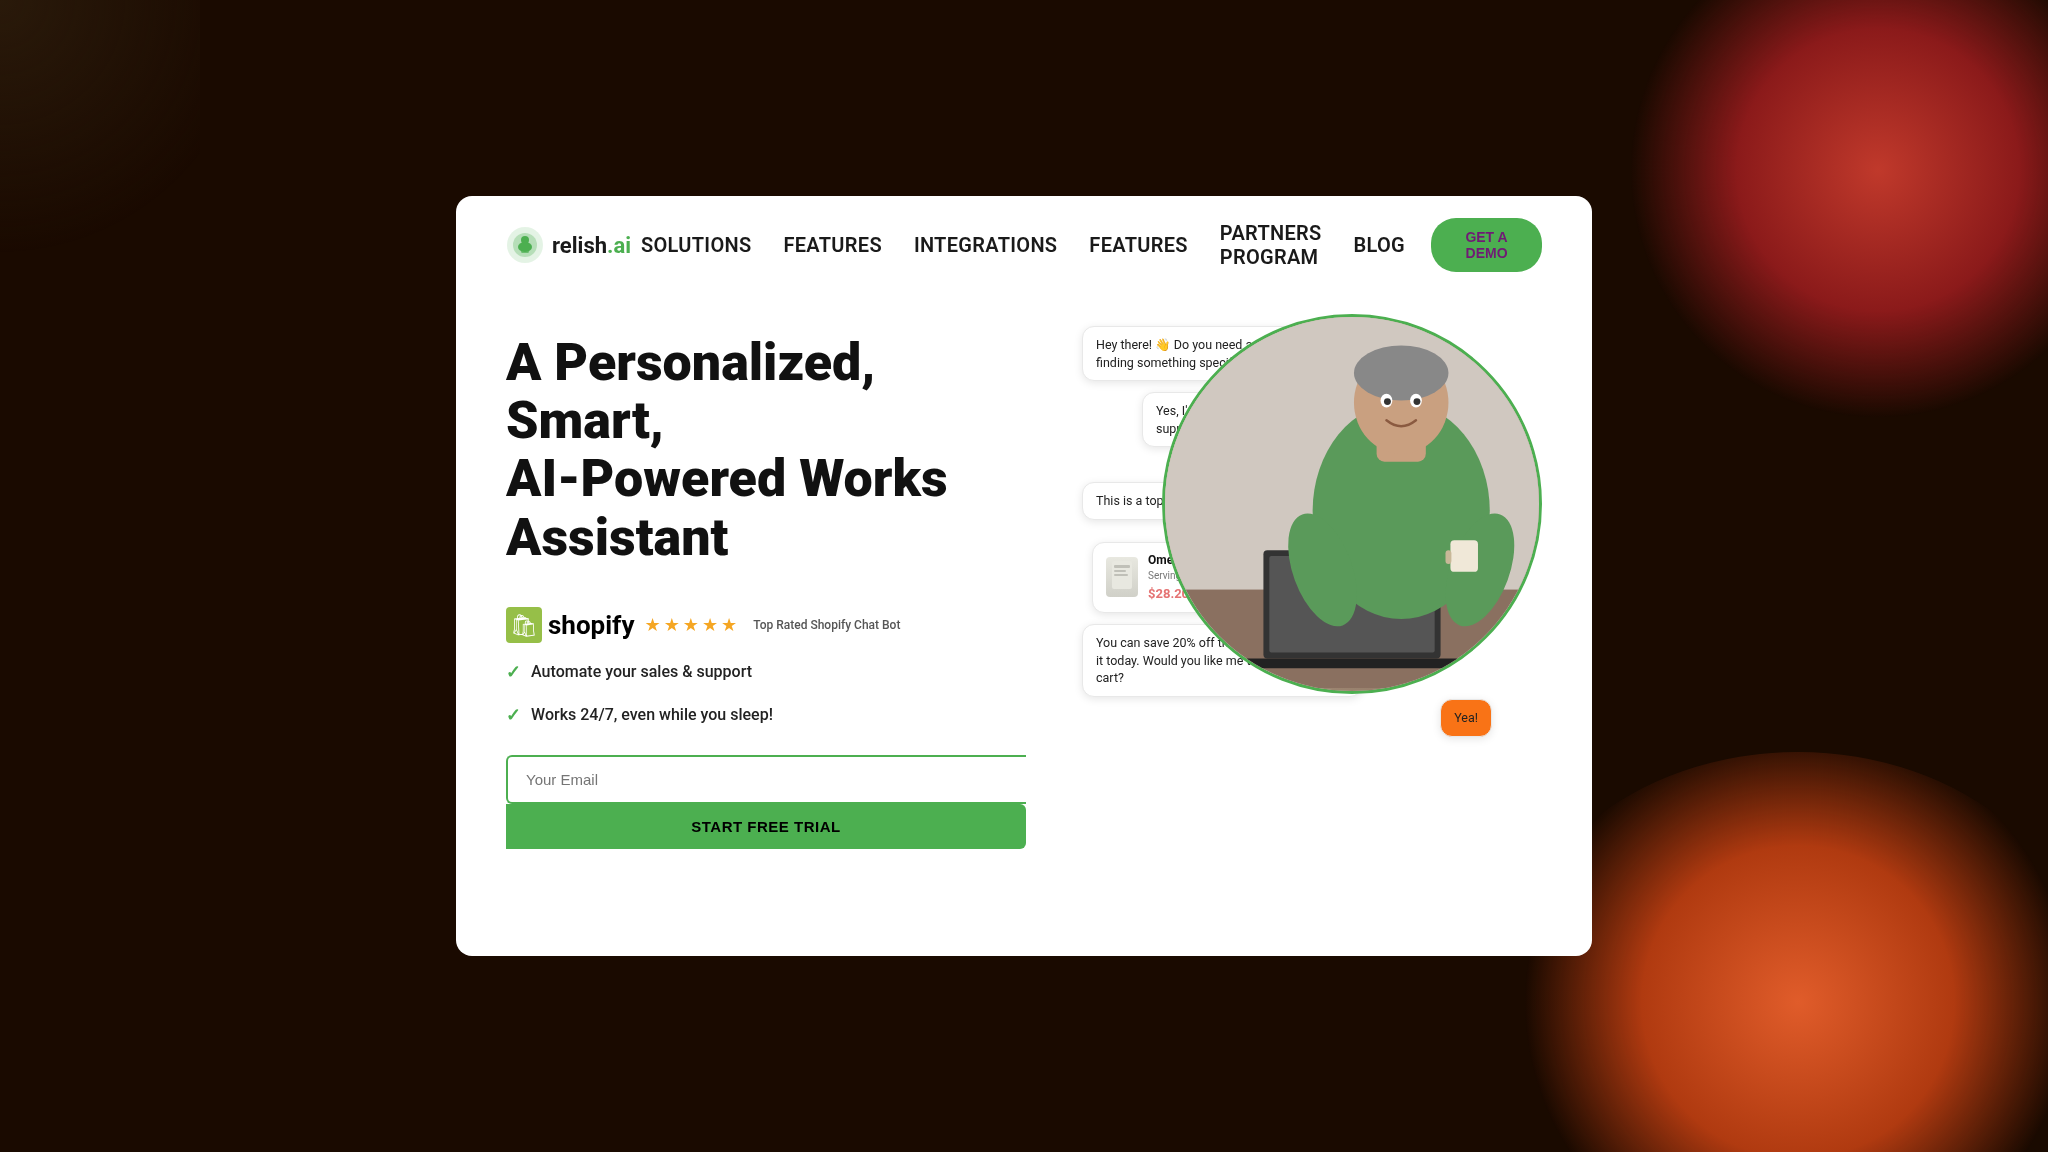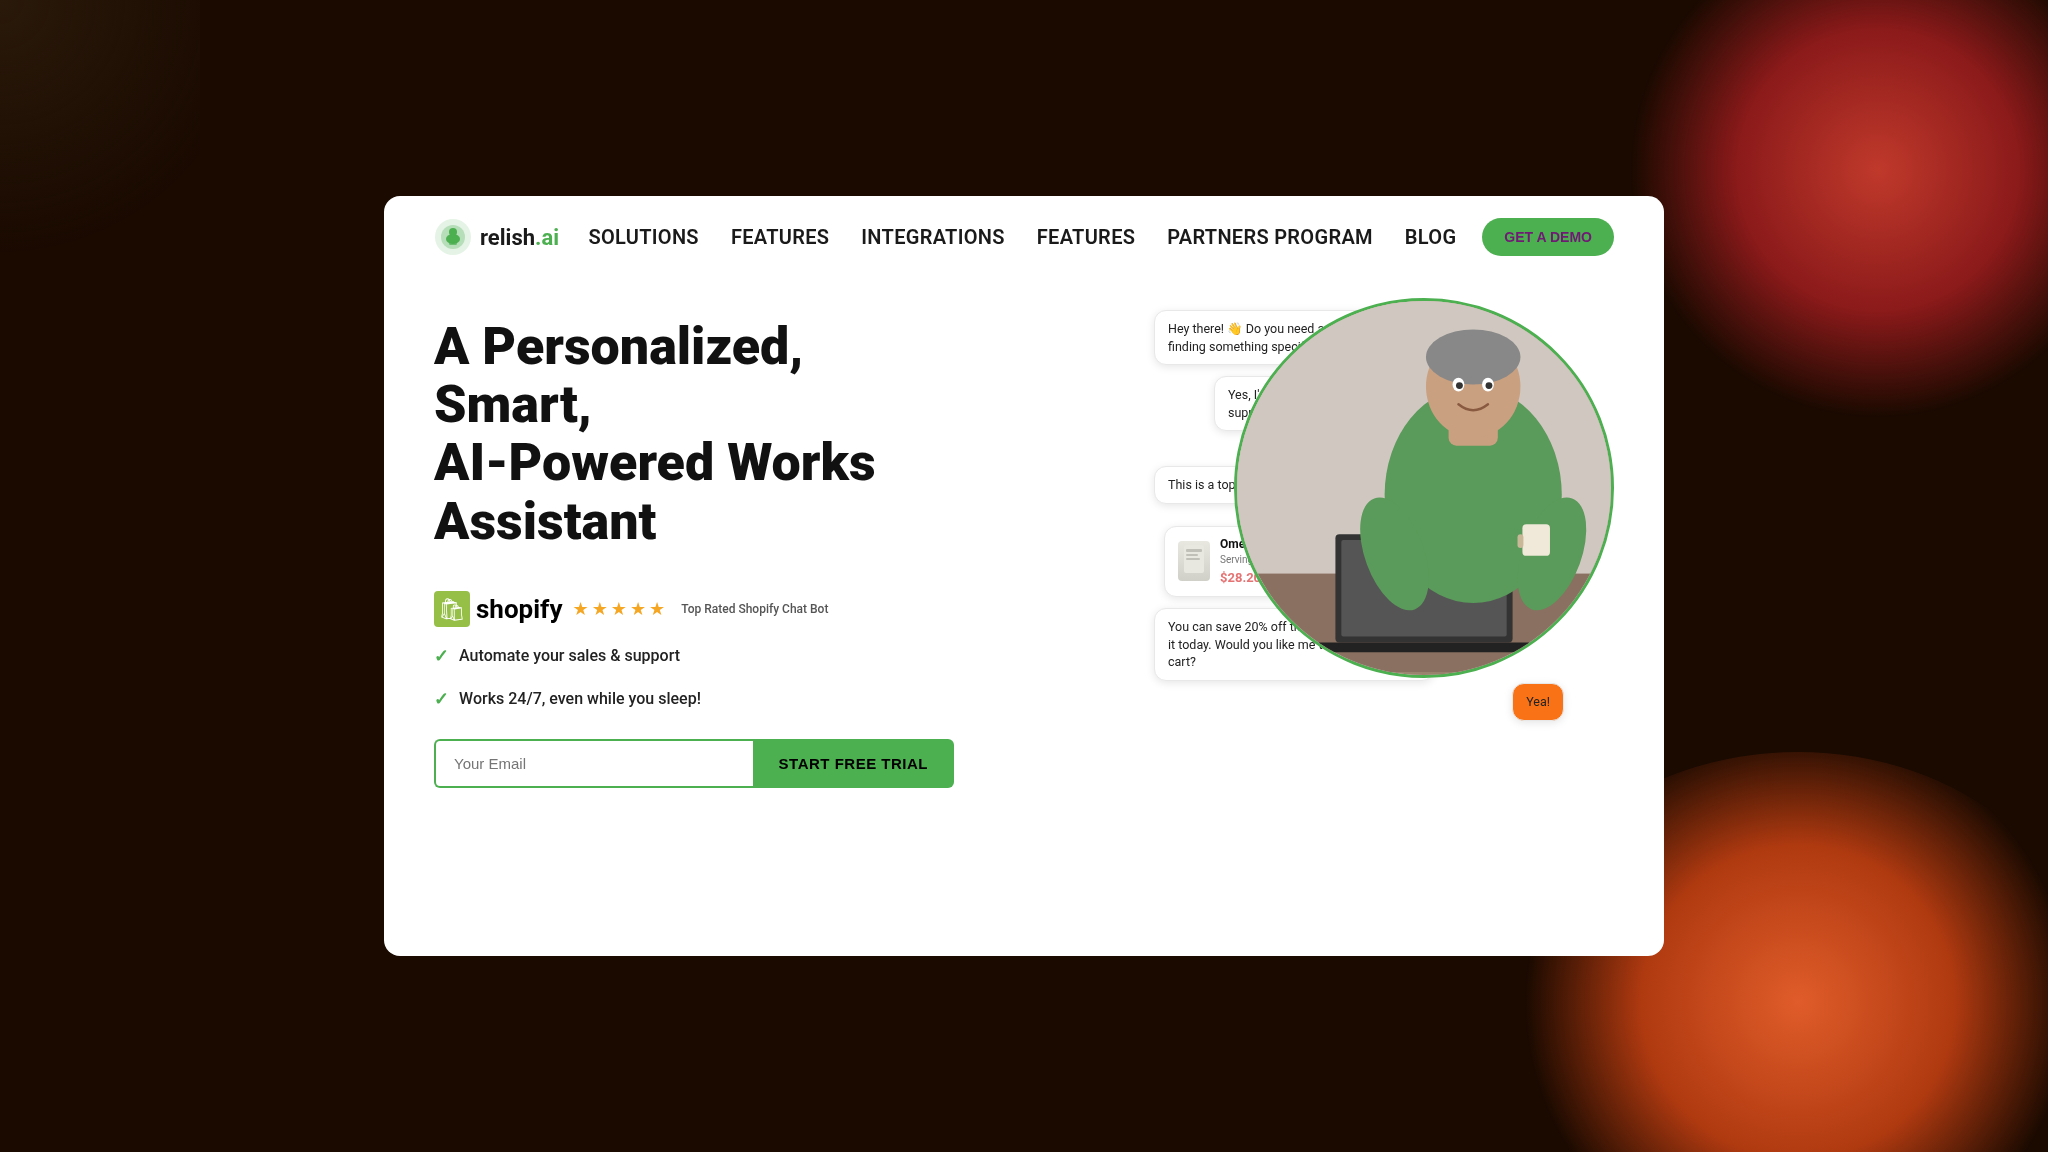--- a/index.html
+++ b/index.html
@@ -34,21 +34,21 @@
     .bg-left {
       position: fixed;
       top: 0; left: 0;
       width: 200px; height: 300px;
       background: radial-gradient(circle at 0 0, #2a1a0a 0%, transparent 70%);
       z-index: 0;
     }
     .main-card {
       background: #ffffff;
       border-radius: 16px;
-      width: 1280px;
+      width: 1136px;
       min-height: 760px;
       position: relative;
       z-index: 1;
       overflow: hidden;
     }
     
     nav {
       display: flex;
       align-items: center;
       padding: 22px 50px;
@@ -164,20 +164,21 @@
       font-size: 18px;
       font-weight: 700;
     }
     
     .cta-row {
       display: flex;
       align-items: stretch;
       gap: 0;
       margin-top: 10px;
       max-width: 520px;
+      flex-direction: column;
     }
     .email-input {
       flex: 1;
       border: 2px solid #4caf50;
       border-right: none;
       border-radius: 6px 0 0 6px;
       padding: 14px 18px;
       font-size: 15px;
       color: #999;
       outline: none;

